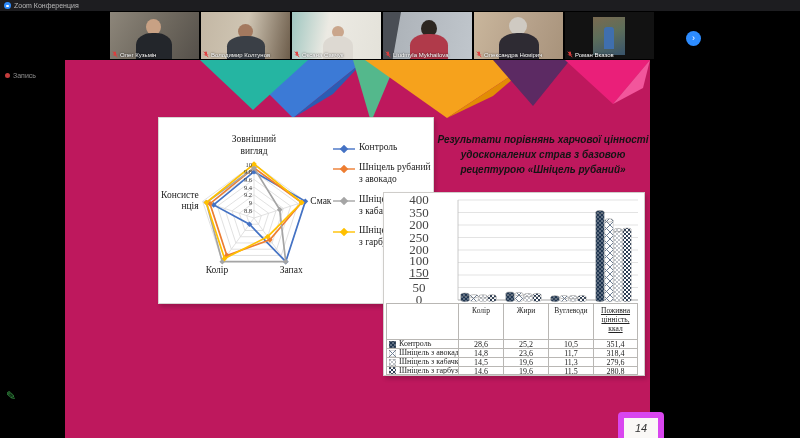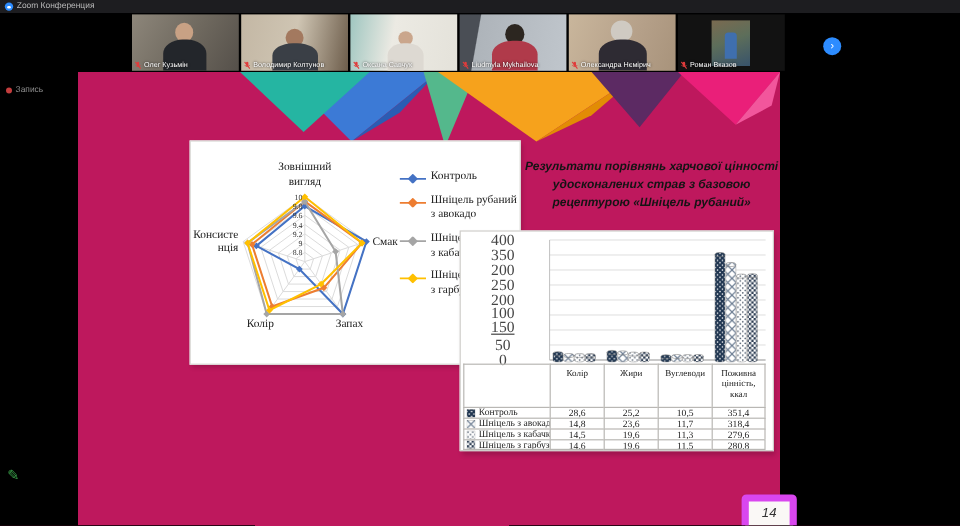--- a/index.html
+++ b/index.html
@@ -68,21 +68,21 @@
   .bar-box{position:absolute;left:318px;top:132px;width:262px;height:184px;background:#fff;
            border:1px solid #cfcdca;box-shadow:2px 3px 4px rgba(0,0,0,.18);box-sizing:border-box;}
   .yaxis{position:absolute;left:0;top:0;width:70px;height:112px;}
   .yaxis div{position:absolute;right:2px;width:66px;text-align:center;
              font-family:"Liberation Serif",serif;font-size:13px;color:#444;height:8px;line-height:8px;}
   #bars-svg{position:absolute;left:72px;top:4px;}
   .btable{position:absolute;left:2px;top:110px;display:grid;
           grid-template-columns:72px 45px 45px 45px 45px;grid-template-rows:36px 9px 9px 9px 9px;}
   .btable .c{border-top:1px solid #b9b7b4;border-left:1px solid #b9b7b4;box-sizing:border-box;
              font-family:"Liberation Serif",serif;color:#222;overflow:hidden;}
-  .btable .c.lastcol{border-right:1px solid #b9b7b4;}
+  .btable .c.lastcol{border-right:1px solid #b9b7b4;text-decoration:underline;}
   .btable .c.lastrow{border-bottom:1px solid #b9b7b4;}
   .btable .th{font-size:7.5px;line-height:1.2;text-align:center;display:flex;align-items:flex-start;justify-content:center;padding-top:2px;}
   .btable .td{font-size:8px;line-height:8px;text-align:center;padding-top:0.5px;}
   .btable .namecell{display:flex;align-items:center;gap:3px;padding-left:2px;font-size:8px;white-space:nowrap;}
   .btable .namecell svg{flex:0 0 auto;}
 
   .page-num{position:absolute;left:553px;top:352px;width:34px;height:21px;background:#faf8f6;
             border:6px solid #d946ef;border-radius:4px;box-shadow:1px 1px 2px rgba(0,0,0,.1);
             text-align:center;line-height:21px;font-family:Liberation Sans, sans-serif;
             font-style:italic;font-size:11px;color:#333;}

